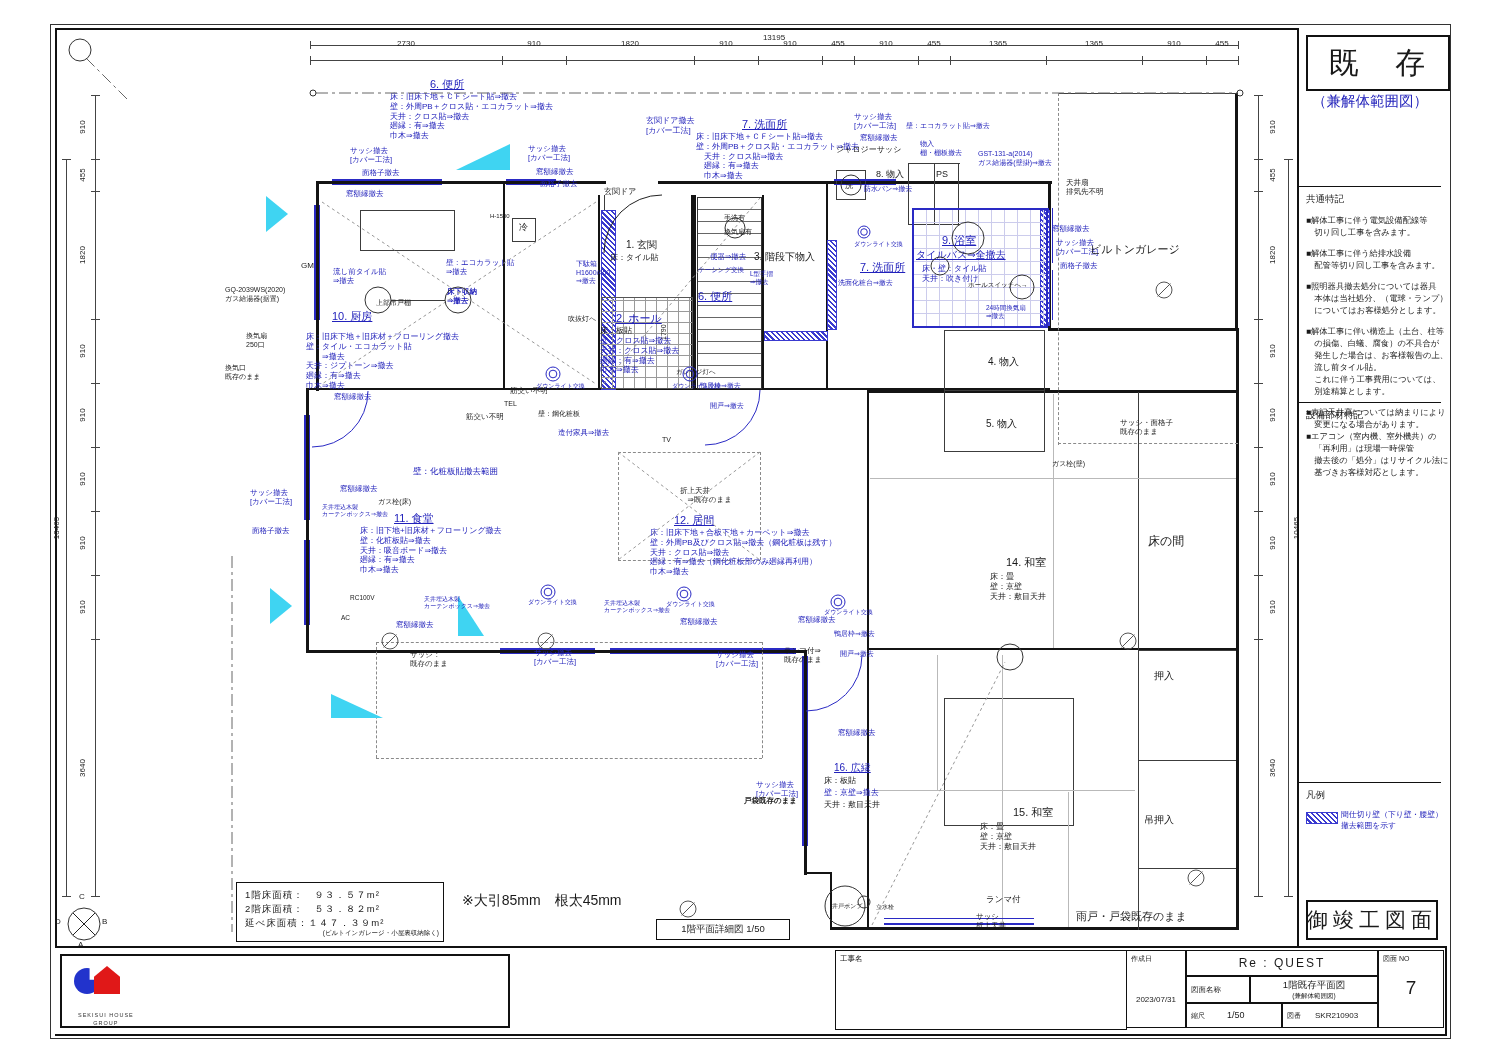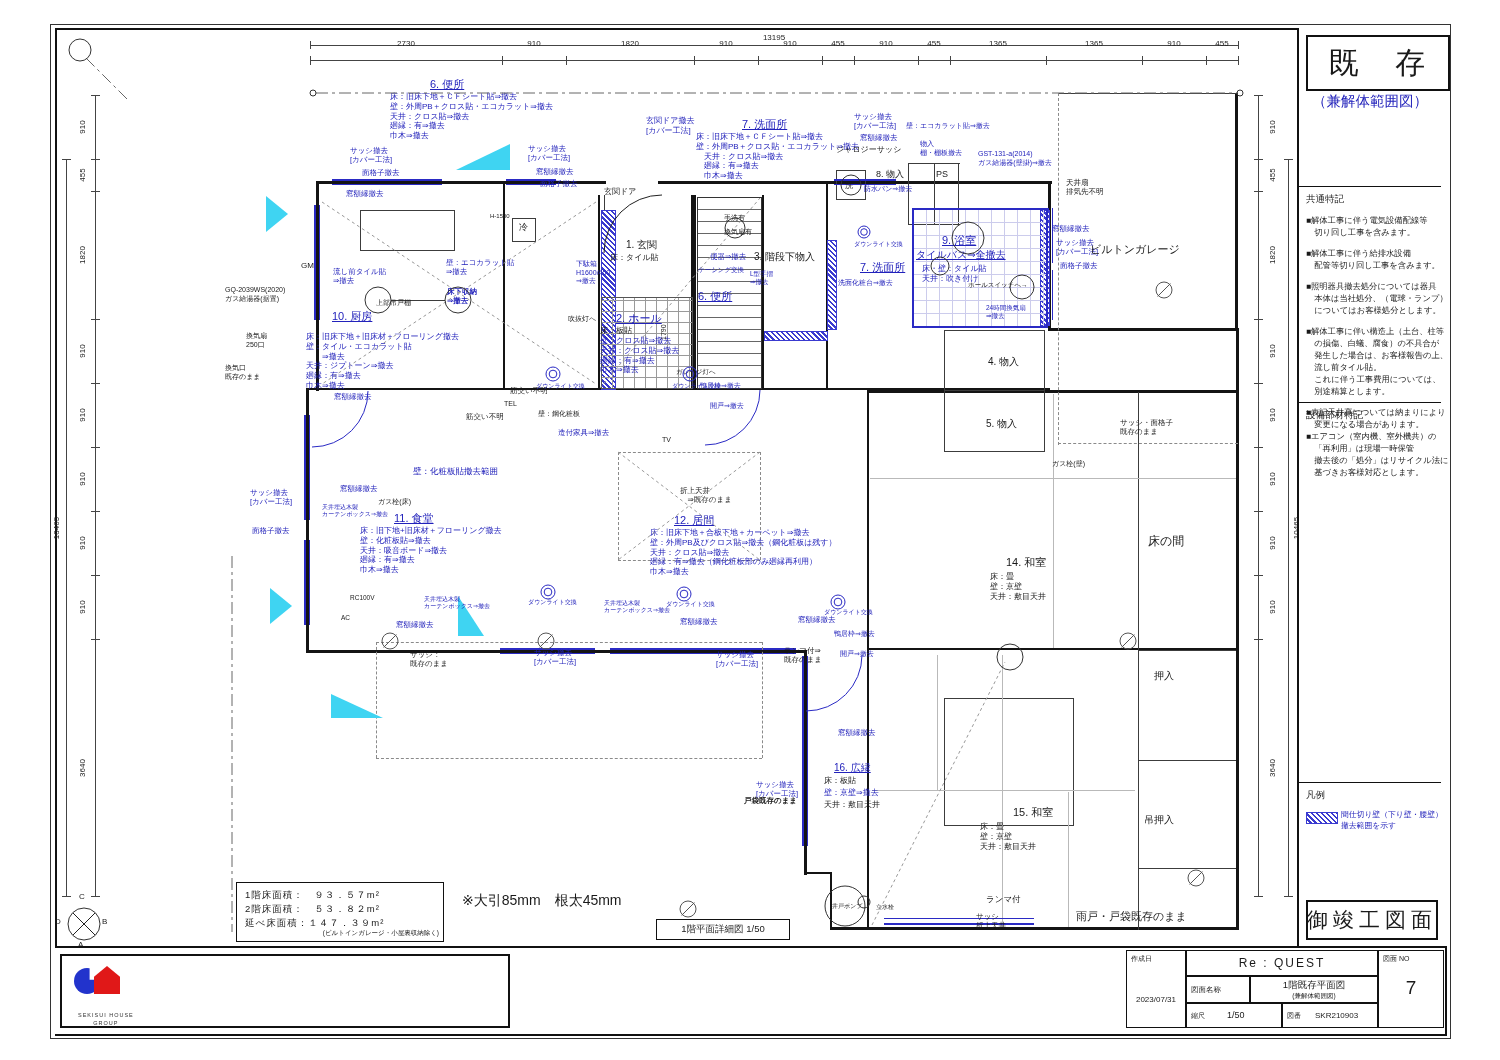--- a/index.html
+++ b/index.html
@@ -563,20 +563,23 @@
 
   <div id="bband">
     <div id="companybox">
       <div id="logo">
         <div id="logoBlue"></div>
         <div id="logoRed"></div>
         <div id="logotext" style="white-space: pre;">SEKISUI HOUSE
       GROUP</div>
       </div>
     </div>
+    <div id="projectbox">
+      <div class="lbl" style="white-space: pre;">工事名</div>
+    </div>
     <div class="tb" style="left:1071px;top:2px;width:60px;height:78px;">
       <div class="tlbl" style="white-space: pre;">作成日</div>
       <div style="position: absolute; left: 0px; top: 44px; width: 100%; text-align: center; font-size: 8px; white-space: pre;">2023/07/31</div>
     </div>
     <div class="tb" style="left: 1131px; top: 2px; width: 192px; height: 26px; display: flex; align-items: center; justify-content: center; font-size: 12px; letter-spacing: 2px; white-space: pre;">Re : QUEST</div>
     <div class="tb" style="left:1131px;top:28px;width:64px;height:27px;">
       <div style="position: absolute; left: 4px; top: 8px; font-size: 7.5px; white-space: pre;">図面名称</div>
     </div>
     <div class="tb" style="left:1195px;top:28px;width:128px;height:27px;text-align:center;">
       <div style="font-size: 9.5px; margin-top: 2px; white-space: pre;">1階既存平面図</div>

